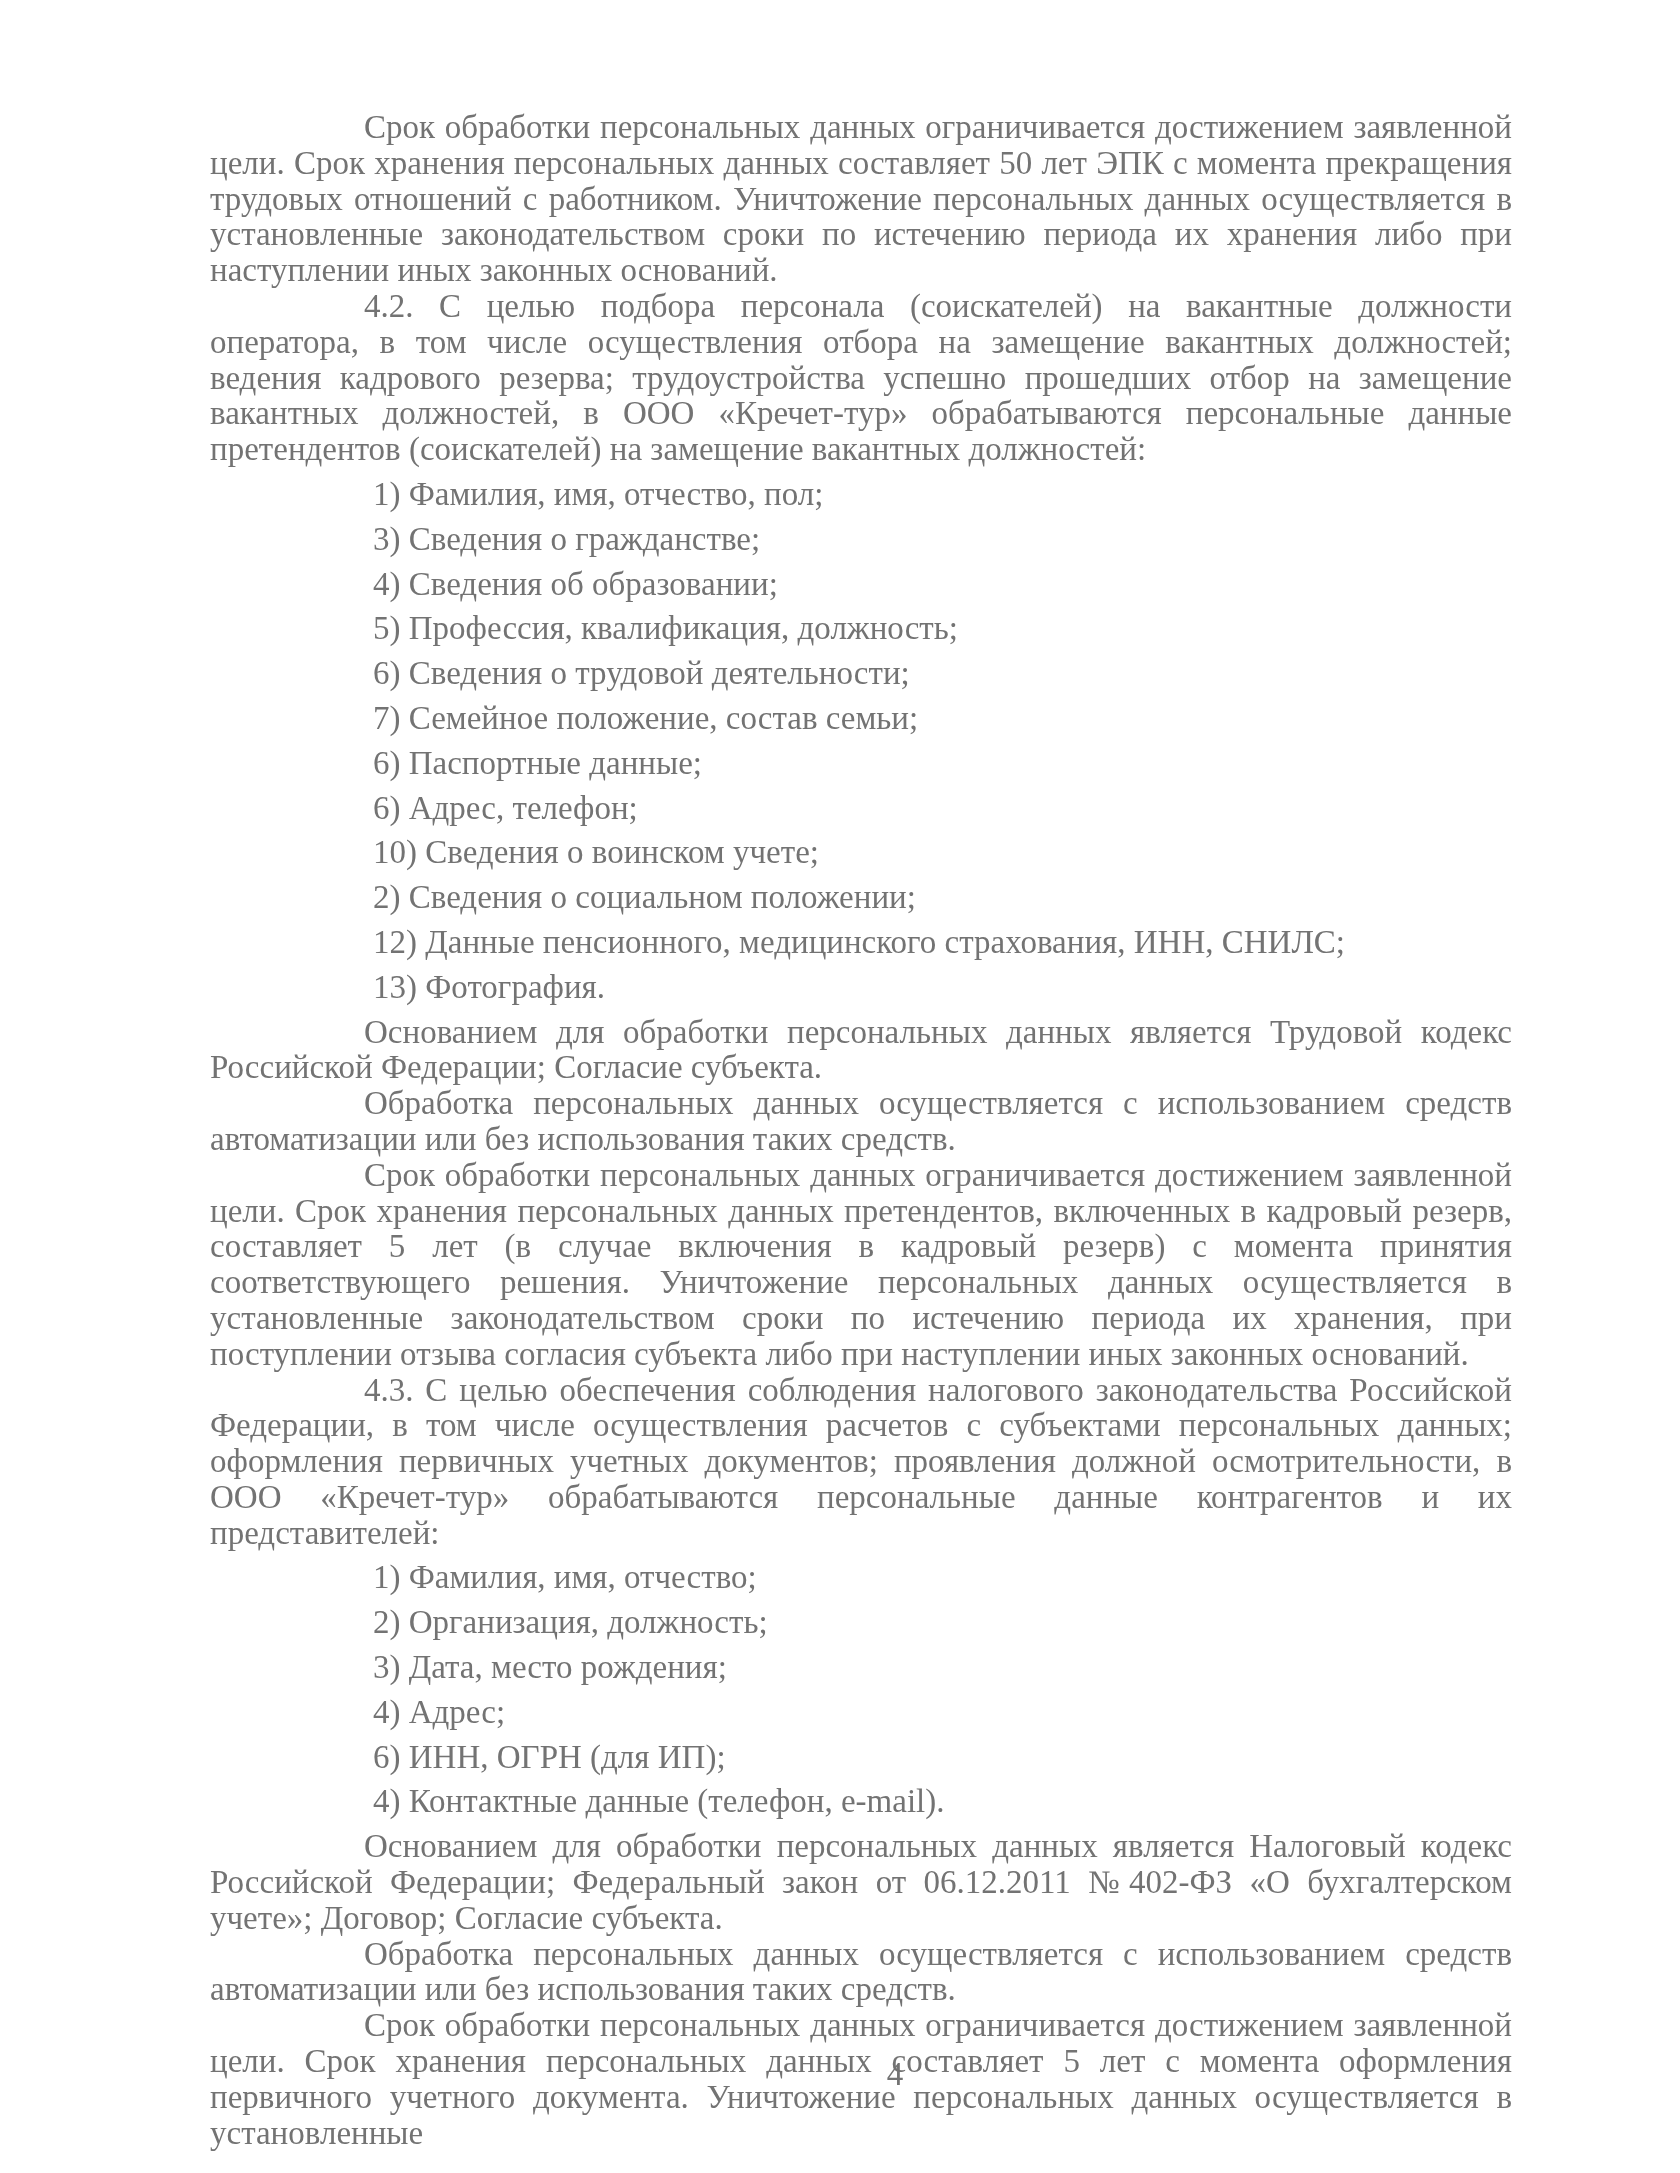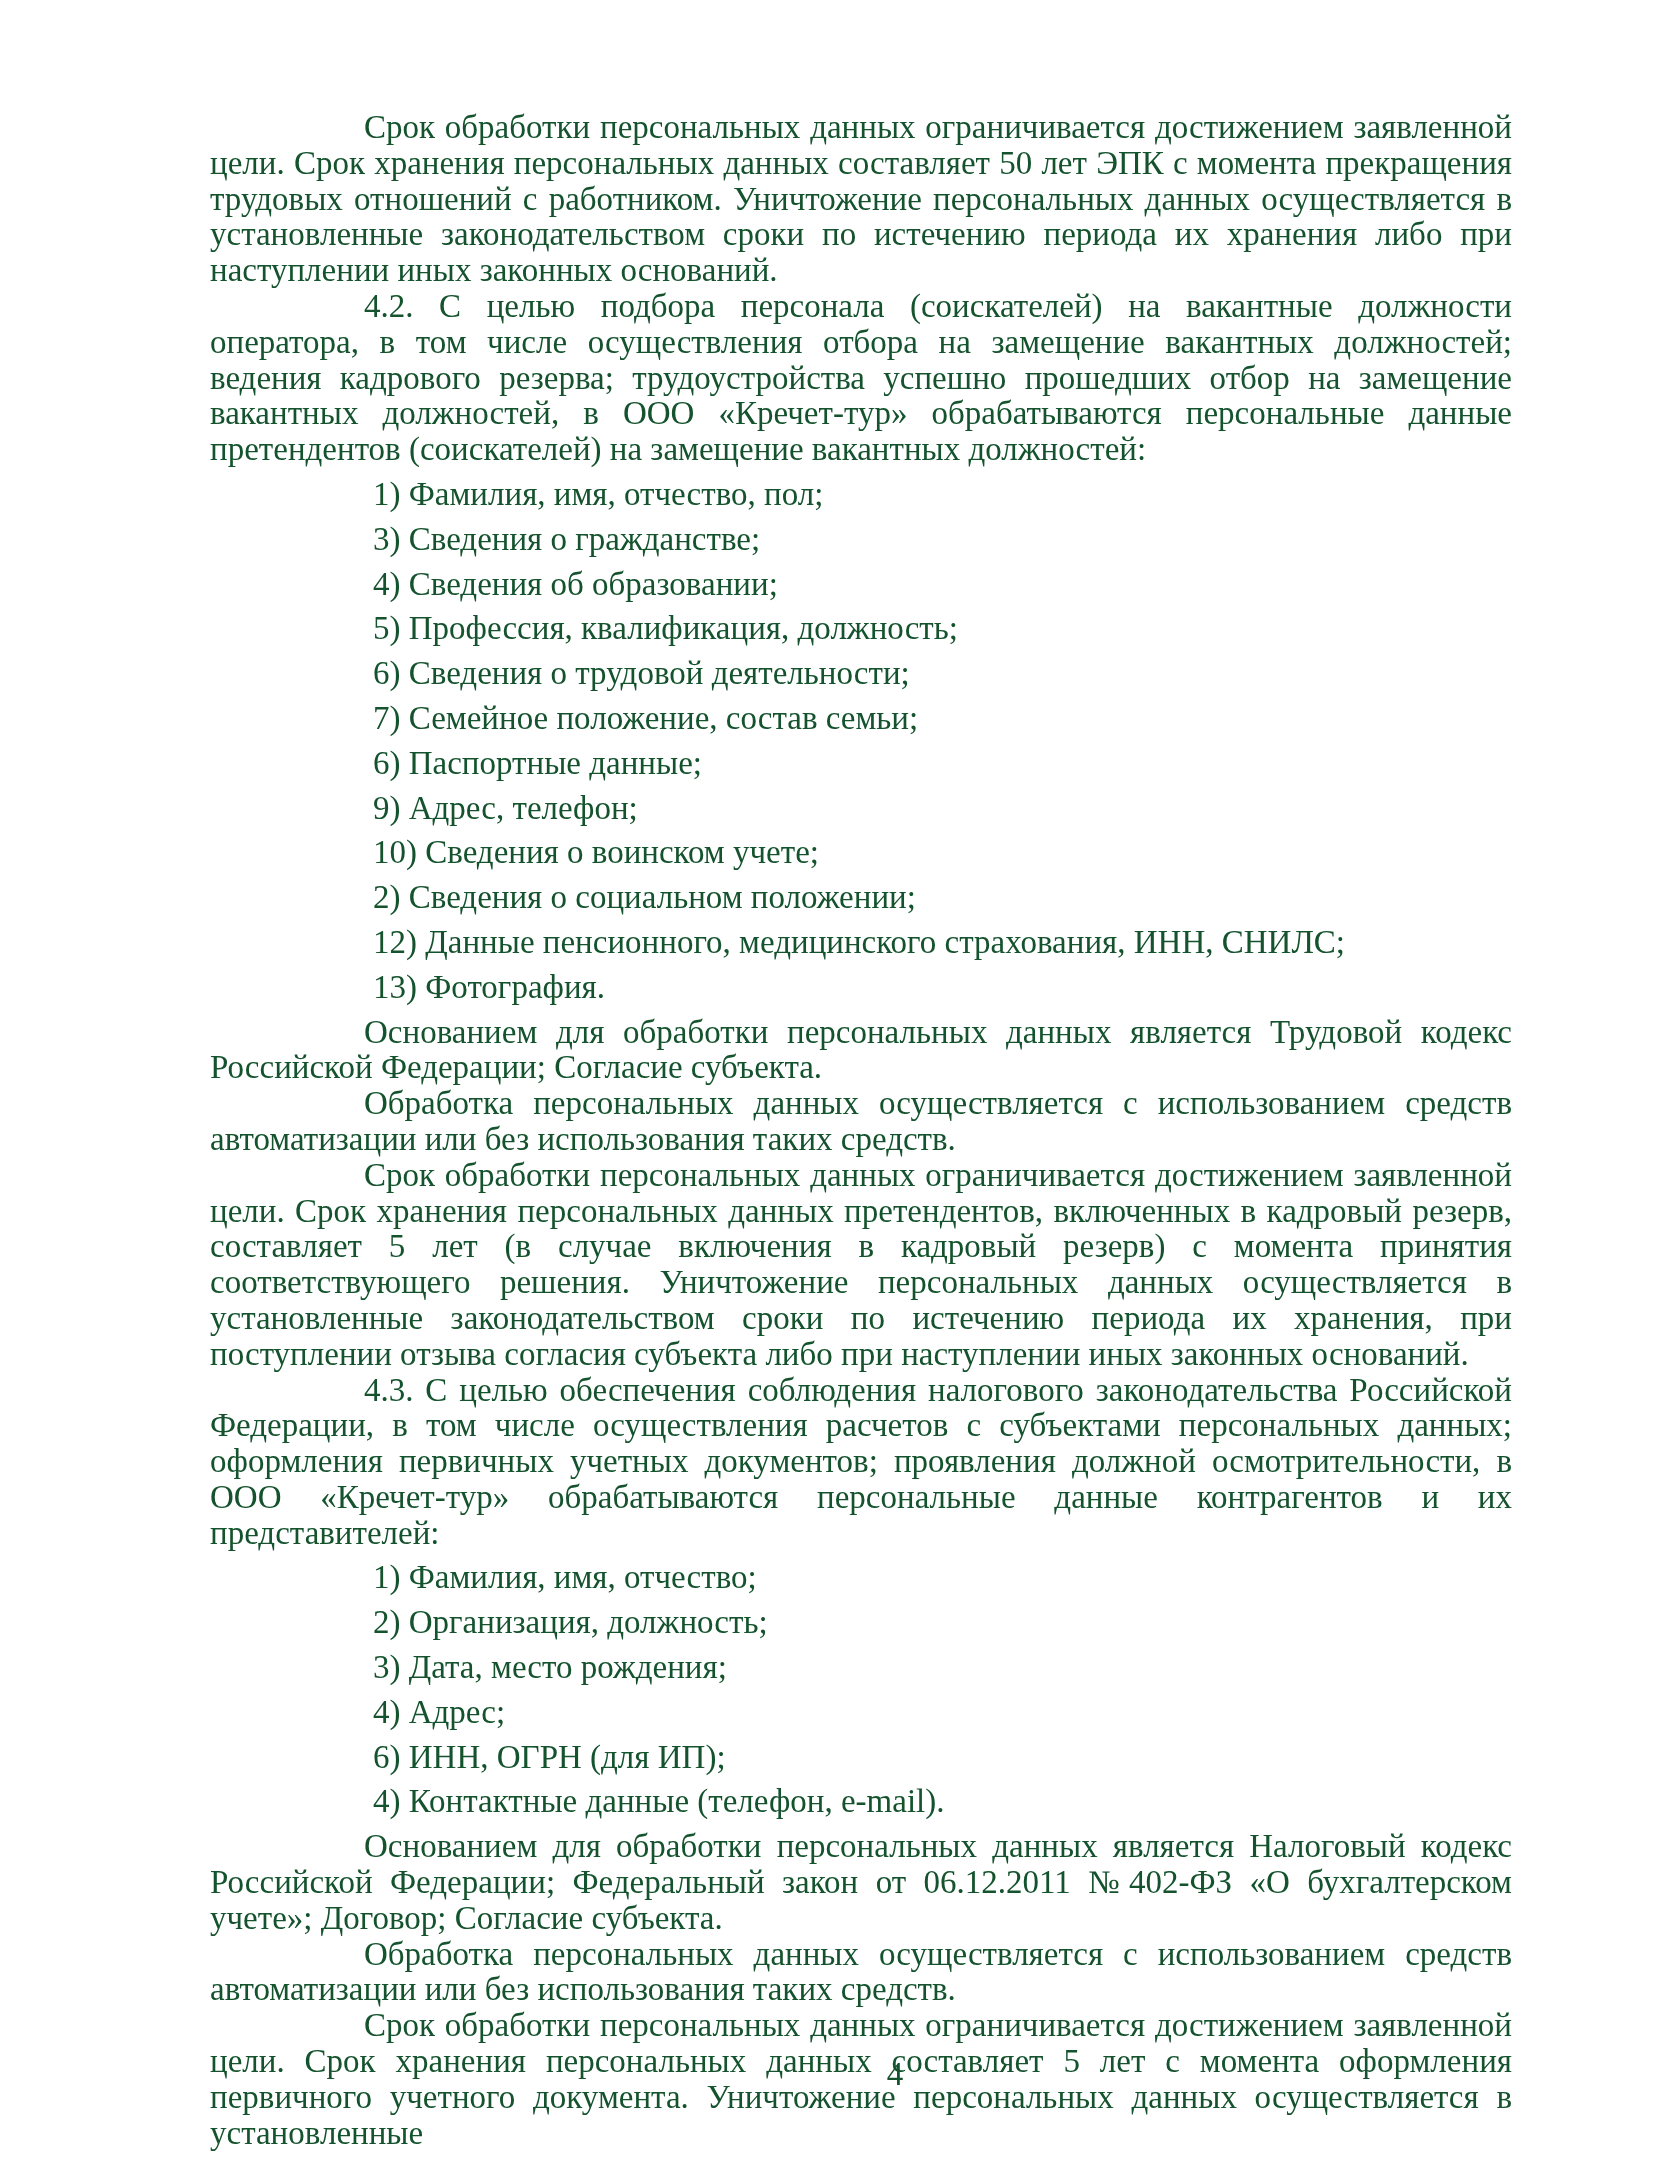--- a/index.html
+++ b/index.html
@@ -5,21 +5,21 @@
   html, body {
     margin: 0;
     padding: 0;
     background: #ffffff;
   }
   .page {
     position: relative;
     width: 1680px;
     height: 2173px;
     background: #ffffff;
-    color: #14532d;
+    color: #737373;
     font-family: "Liberation Serif", "DejaVu Serif", serif;
     overflow: hidden;
   }
   .content {
     position: absolute;
     left: 210px;
     top: 110px;
     width: 1302px;
   }
   .para {
@@ -59,21 +59,21 @@
   <div class="content">
       <p class="para">Срок обработки персональных данных ограничивается достижением заявленной цели. Срок хранения персональных данных составляет 50 лет ЭПК с момента прекращения трудовых отношений с работником. Уничтожение персональных данных осуществляется в установленные законодательством сроки по истечению периода их хранения либо при наступлении иных законных оснований.</p>
       <p class="para">4.2. С целью подбора персонала (соискателей) на вакантные должности оператора, в том числе осуществления отбора на замещение вакантных должностей; ведения кадрового резерва; трудоустройства успешно прошедших отбор на замещение вакантных должностей, в ООО «Кречет-тур» обрабатываются персональные данные претендентов (соискателей) на замещение вакантных должностей:</p>
       <p class="list-item">1) Фамилия, имя, отчество, пол;</p>
       <p class="list-item">3) Сведения о гражданстве;</p>
       <p class="list-item">4) Сведения об образовании;</p>
       <p class="list-item">5) Профессия, квалификация, должность;</p>
       <p class="list-item">6) Сведения о трудовой деятельности;</p>
       <p class="list-item">7) Семейное положение, состав семьи;</p>
       <p class="list-item">6) Паспортные данные;</p>
-      <p class="list-item">9) Адрес, телефон;</p>
+      <p class="list-item">6) Адрес, телефон;</p>
       <p class="list-item">10) Сведения о воинском учете;</p>
       <p class="list-item">2) Сведения о социальном положении;</p>
       <p class="list-item">12) Данные пенсионного, медицинского страхования, ИНН, СНИЛС;</p>
       <p class="list-item">13) Фотография.</p>
       <p class="para">Основанием для обработки персональных данных является Трудовой кодекс Российской Федерации; Согласие субъекта.</p>
       <p class="para">Обработка персональных данных осуществляется с использованием средств автоматизации или без использования таких средств.</p>
       <p class="para">Срок обработки персональных данных ограничивается достижением заявленной цели. Срок хранения персональных данных претендентов, включенных в кадровый резерв, составляет 5 лет (в случае включения в кадровый резерв) с момента принятия соответствующего решения. Уничтожение персональных данных осуществляется в установленные законодательством сроки по истечению периода их хранения, при поступлении отзыва согласия субъекта либо при наступлении иных законных оснований.</p>
       <p class="para">4.3. С целью обеспечения соблюдения налогового законодательства Российской Федерации, в том числе осуществления расчетов с субъектами персональных данных; оформления первичных учетных документов; проявления должной осмотрительности, в ООО «Кречет-тур» обрабатываются персональные данные контрагентов и их представителей:</p>
       <p class="list-item">1) Фамилия, имя, отчество;</p>
       <p class="list-item">2) Организация, должность;</p>

